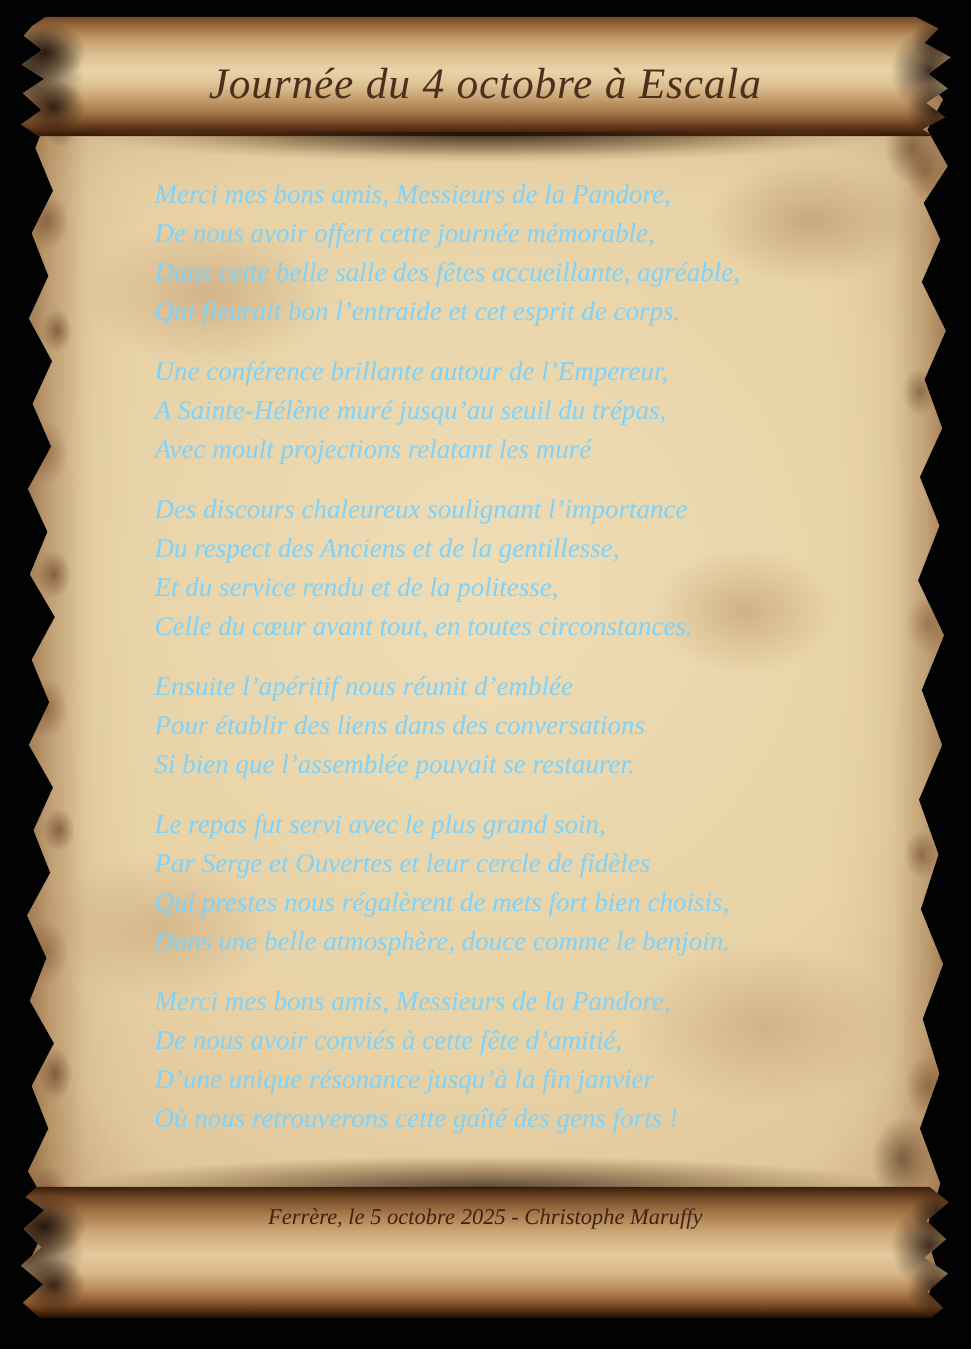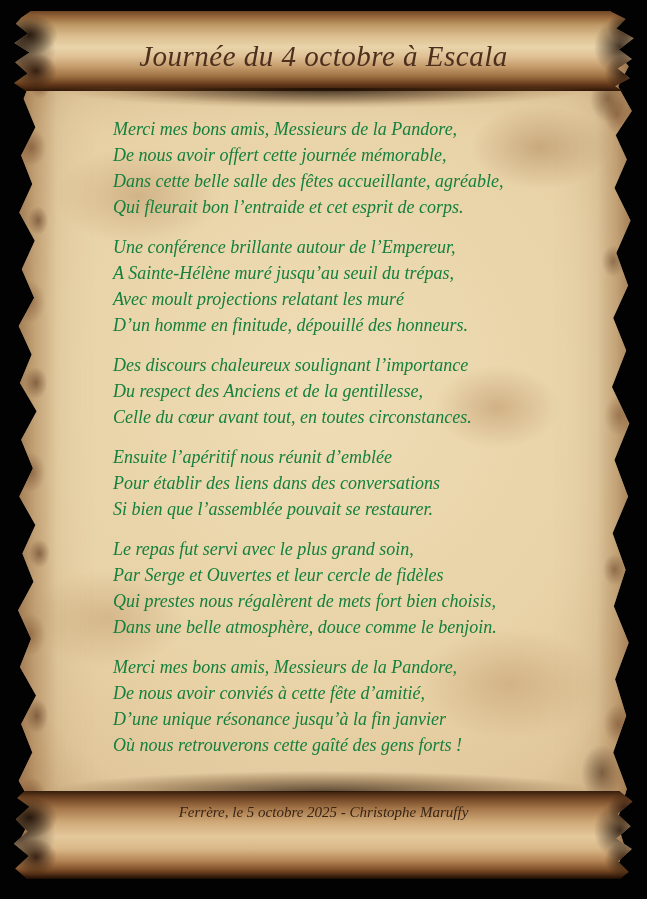--- a/index.html
+++ b/index.html
@@ -116,22 +116,22 @@
   }
 
   
   .title {
     position:absolute; top:38px; left:0; width:100%; margin:0;
     text-align:center; white-space:nowrap;
     font-style:italic; font-weight:normal; font-size:29px; line-height:36px;
     letter-spacing:.5px; color:#4d2f1e;
   }
   .poem {
-    position:absolute; left:113px; top:116px;
-    font-style:italic; font-size:18px; line-height:26px; color:#15803d;
+    position:absolute; left:103px; top:116px;
+    font-style:italic; font-size:18px; line-height:26px; color:#7dd3fc;
   }
   .stanza { margin:0 0 14px 0; padding:0; }
   .line { white-space:nowrap; }
   .footer {
     position:absolute; top:804px; left:0; width:100%;
     text-align:center; white-space:nowrap;
     font-style:italic; font-size:15px; color:#3a2414;
   }
 </style>
 </head>
@@ -153,25 +153,25 @@
     <div class="stanza">
       <div class="line">Merci mes bons amis, Messieurs de la Pandore,</div>
       <div class="line">De nous avoir offert cette journée mémorable,</div>
       <div class="line">Dans cette belle salle des fêtes accueillante, agréable,</div>
       <div class="line">Qui fleurait bon l’entraide et cet esprit de corps.</div>
     </div>
     <div class="stanza">
       <div class="line">Une conférence brillante autour de l’Empereur,</div>
       <div class="line">A Sainte-Hélène muré jusqu’au seuil du trépas,</div>
       <div class="line">Avec moult projections relatant les muré</div>
-      <div class="line">D’un homme en finitude, dépouillé des honneurs.</div>
     </div>
     <div class="stanza">
       <div class="line">Des discours chaleureux soulignant l’importance</div>
       <div class="line">Du respect des Anciens et de la gentillesse,</div>
+      <div class="line">Et du service rendu et de la politesse,</div>
       <div class="line">Celle du cœur avant tout, en toutes circonstances.</div>
     </div>
     <div class="stanza">
       <div class="line">Ensuite l’apéritif nous réunit d’emblée</div>
       <div class="line">Pour établir des liens dans des conversations</div>
       <div class="line">Si bien que l’assemblée pouvait se restaurer.</div>
     </div>
     <div class="stanza">
       <div class="line">Le repas fut servi avec le plus grand soin,</div>
       <div class="line">Par Serge et Ouvertes et leur cercle de fidèles</div>

